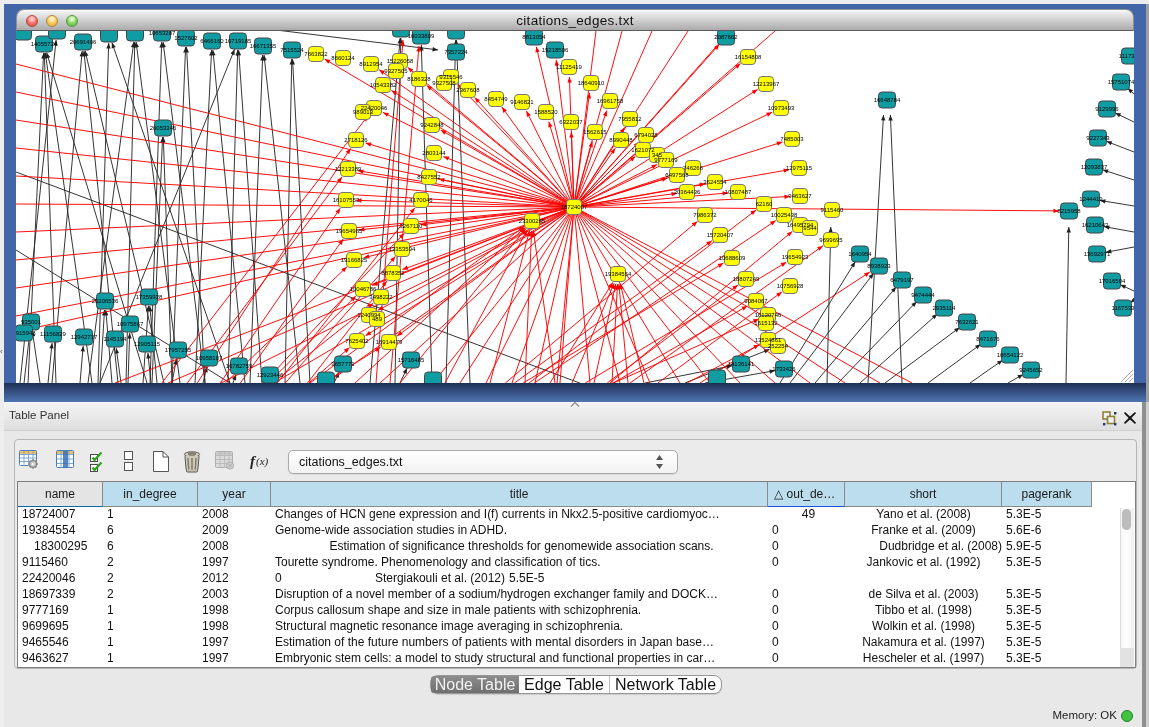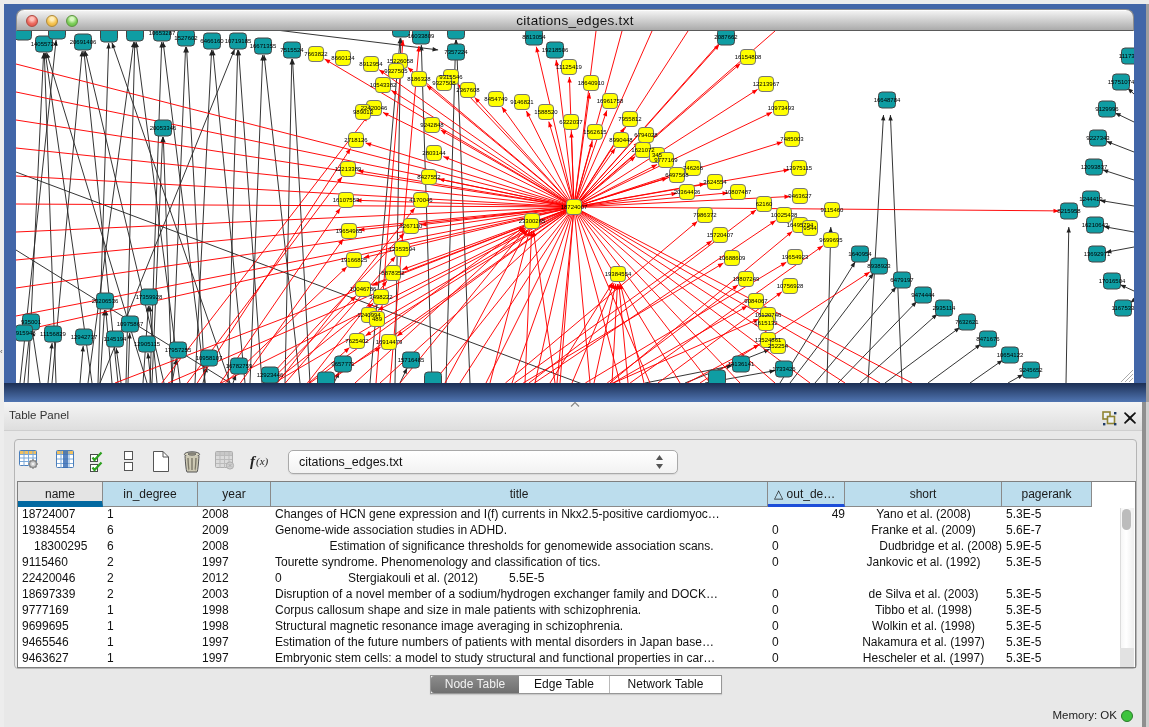--- a/index.html
+++ b/index.html
@@ -382,47 +382,47 @@
 <div class="abs" style="left:288px;top:450px;width:390px;height:24px;background:linear-gradient(#ffffff,#f2f2f2);border:1px solid #a9a9a9;border-radius:5px;box-shadow:0 1px 1px rgba(0,0,0,0.08)"></div>
 <div class="abs" style="left:299px;top:455px;font-size:12.5px;color:#111">citations_edges.txt</div>
 <svg class="abs" style="left:655px;top:454px" width="9" height="16" viewBox="0 0 9 16">
  <path d="M4.5 1 L8 6 H1 Z" fill="#555"></path>
     <path d="M4.5 15 L1 10 H8 Z" fill="#555"></path>
 </svg>
 
 <div class="abs" style="left:17px;top:481px;width:1119px;height:187px;border:1px solid #7f7f7f;background:#fff"></div>
 
 <div class="abs" style="left:18px;top:482px;height:25px;display:flex;font-size:12px;color:#1a1a1a">
- <div style="width:85px;background:#e4e4e4;border-right:1px solid #8a8a8a;border-bottom:6px solid #0369a1;text-align:center;line-height:24px">name</div>
+ <div style="width:85px;background:#e4e4e4;border-right:1px solid #8a8a8a;border-bottom:1px solid #0369a1;text-align:center;line-height:24px">name</div>
  <div style="width:95px;background:#bcdded;border-right:1px solid #8a8a8a;border-bottom:1px solid #8a8a8a;text-align:center;line-height:24px">in_degree</div>
  <div style="width:73px;background:#bcdded;border-right:1px solid #8a8a8a;border-bottom:1px solid #8a8a8a;text-align:center;line-height:24px">year</div>
  <div style="width:497px;background:#bcdded;border-right:1px solid #8a8a8a;border-bottom:1px solid #8a8a8a;text-align:center;line-height:24px">title</div>
- <div style="width:77px;background:#bcdded;border-right:1px solid #8a8a8a;border-bottom:3px solid #1d4ed8;line-height:24px;padding-left:6px">△ out_de…</div>
+ <div style="width:77px;background:#bcdded;border-right:1px solid #8a8a8a;border-bottom:1px solid #1d4ed8;line-height:24px;padding-left:6px">△ out_de…</div>
  <div style="width:157px;background:#bcdded;border-right:1px solid #8a8a8a;border-bottom:1px solid #8a8a8a;text-align:center;line-height:24px">short</div>
  <div style="width:90px;background:#bcdded;border-right:1px solid #8a8a8a;border-bottom:1px solid #8a8a8a;text-align:center;line-height:24px">pagerank</div>
 </div>
 
 <div class="abs" id="rows" style="left:18px;top:507px;width:1074px;font-size:12px;color:#111">
     <div style="display:flex;height:16px;line-height:15px;white-space:nowrap">
       <div style="width:85px;overflow:hidden;text-align:left;padding-left:4px">18724007</div>
       <div style="width:95px;overflow:hidden;text-align:left;padding-left:4px">1</div>
       <div style="width:73px;overflow:hidden;text-align:left;padding-left:4px">2008</div>
       <div style="width:497px;overflow:hidden;text-align:left;padding-left:4px">Changes of HCN gene expression and I(f) currents in Nkx2.5-positive cardiomyoc…</div>
-      <div style="width:77px;overflow:hidden;text-align:right;padding-left:4px">49</div>
+      <div style="width:77px;overflow:hidden;text-align:center;padding-left:4px">49</div>
       <div style="width:157px;overflow:hidden;text-align:center;padding-left:0px">Yano et al. (2008)</div>
       <div style="width:90px;overflow:hidden;text-align:left;padding-left:4px">5.3E-5</div>
     </div>
     <div style="display:flex;height:16px;line-height:15px;white-space:nowrap">
       <div style="width:85px;overflow:hidden;text-align:left;padding-left:4px">19384554</div>
       <div style="width:95px;overflow:hidden;text-align:left;padding-left:4px">6</div>
       <div style="width:73px;overflow:hidden;text-align:left;padding-left:4px">2009</div>
       <div style="width:497px;overflow:hidden;text-align:left;padding-left:4px">Genome-wide association studies in ADHD.</div>
       <div style="width:77px;overflow:hidden;text-align:left;padding-left:4px">0</div>
       <div style="width:157px;overflow:hidden;text-align:center;padding-left:0px">Franke et al. (2009)</div>
-      <div style="width:90px;overflow:hidden;text-align:left;padding-left:4px">5.6E-7</div>
+      <div style="width:90px;overflow:hidden;text-align:left;padding-left:4px">5.6E-6</div>
     </div>
     <div style="display:flex;height:16px;line-height:15px;white-space:nowrap">
       <div style="width:85px;overflow:hidden;text-align:left;padding-left:16px">18300295</div>
       <div style="width:95px;overflow:hidden;text-align:left;padding-left:4px">6</div>
       <div style="width:73px;overflow:hidden;text-align:left;padding-left:4px">2008</div>
       <div style="width:497px;overflow:hidden;text-align:center;padding-left:4px">Estimation of significance thresholds for genomewide association scans.</div>
       <div style="width:77px;overflow:hidden;text-align:left;padding-left:4px">0</div>
       <div style="width:157px;overflow:hidden;text-align:right;padding-left:0px">Dudbridge et al. (2008)</div>
       <div style="width:90px;overflow:hidden;text-align:left;padding-left:4px">5.9E-5</div>
     </div>
@@ -433,21 +433,21 @@
       <div style="width:497px;overflow:hidden;text-align:left;padding-left:4px">Tourette syndrome. Phenomenology and classification of tics.</div>
       <div style="width:77px;overflow:hidden;text-align:left;padding-left:4px">0</div>
       <div style="width:157px;overflow:hidden;text-align:center;padding-left:0px">Jankovic et al. (1992)</div>
       <div style="width:90px;overflow:hidden;text-align:left;padding-left:4px">5.3E-5</div>
     </div>
     <div style="display:flex;height:16px;line-height:15px;white-space:nowrap">
       <div style="width:85px;overflow:hidden;text-align:left;padding-left:4px">22420046</div>
       <div style="width:95px;overflow:hidden;text-align:left;padding-left:4px">2</div>
       <div style="width:73px;overflow:hidden;text-align:left;padding-left:4px">2012</div>
       <div style="width:77px;overflow:hidden;text-align:left;padding-left:4px">0</div>
-      <div style="width:157px;overflow:hidden;text-align:left;padding-left:0px">Stergiakouli et al. (2012)</div>
+      <div style="width:157px;overflow:hidden;text-align:right;padding-left:0px">Stergiakouli et al. (2012)</div>
       <div style="width:90px;overflow:hidden;text-align:left;padding-left:4px">5.5E-5</div>
     </div>
     <div style="display:flex;height:16px;line-height:15px;white-space:nowrap">
       <div style="width:85px;overflow:hidden;text-align:left;padding-left:4px">18697339</div>
       <div style="width:95px;overflow:hidden;text-align:left;padding-left:4px">2</div>
       <div style="width:73px;overflow:hidden;text-align:left;padding-left:4px">2003</div>
       <div style="width:497px;overflow:hidden;text-align:left;padding-left:4px">Disruption of a novel member of a sodium/hydrogen exchanger family and DOCK…</div>
       <div style="width:77px;overflow:hidden;text-align:left;padding-left:4px">0</div>
       <div style="width:157px;overflow:hidden;text-align:center;padding-left:0px">de Silva et al. (2003)</div>
       <div style="width:90px;overflow:hidden;text-align:left;padding-left:4px">5.3E-5</div>
@@ -487,21 +487,21 @@
       <div style="width:77px;overflow:hidden;text-align:left;padding-left:4px">0</div>
       <div style="width:157px;overflow:hidden;text-align:center;padding-left:0px">Hescheler et al. (1997)</div>
       <div style="width:90px;overflow:hidden;text-align:left;padding-left:4px">5.3E-5</div>
     </div>
   </div>
 
 <div class="abs" style="left:1120px;top:508px;width:14px;height:140px;background:linear-gradient(90deg,#f6f6f6,#fff 40%,#efefef);border-left:1px solid #dcdcdc"></div>
 <div class="abs" style="left:1120px;top:648px;width:14px;height:19px;background:#e2e2e2"></div>
 <div class="abs" style="left:1122px;top:509px;width:9px;height:21px;background:#bcbcbc;border-radius:5px"></div>
 
-<div class="abs" style="left:430px;top:675px;width:292px;height:19px;border:1px solid #979797;border-radius:0;background:#fff;display:flex;font-size:12px;box-shadow:0 1px 1px rgba(0,0,0,0.12)">
+<div class="abs" style="left:430px;top:675px;width:292px;height:19px;border:1px solid #979797;border-radius:8px;background:#fff;display:flex;font-size:16px;box-shadow:0 1px 1px rgba(0,0,0,0.12)">
  <div style="width:88px;background:linear-gradient(#8c8c8c,#6f6f6f);color:#f2f2f2;text-align:center;line-height:17px;border-radius:3px 0 0 3px">Node Table</div>
  <div style="width:91px;color:#111;text-align:center;line-height:17px;border-right:1px solid #b9b9b9">Edge Table</div>
  <div style="width:111px;color:#111;text-align:center;line-height:17px">Network Table</div>
 </div>
 
 <div class="abs" style="left:960px;top:709px;width:157px;text-align:right;font-size:11.5px;color:#222">Memory: OK</div>
 <div class="abs" style="left:1121px;top:710px;width:12px;height:12px;border-radius:50%;background:#3ec43e;border:1px solid #2a7a2a"></div>
 
 <div class="abs" style="left:1146px;top:4px;width:3px;height:398px;background:#9e9e9e"></div>
 <div class="abs" style="left:1142px;top:402px;width:4px;height:325px;background:#8f8f8f"></div>

